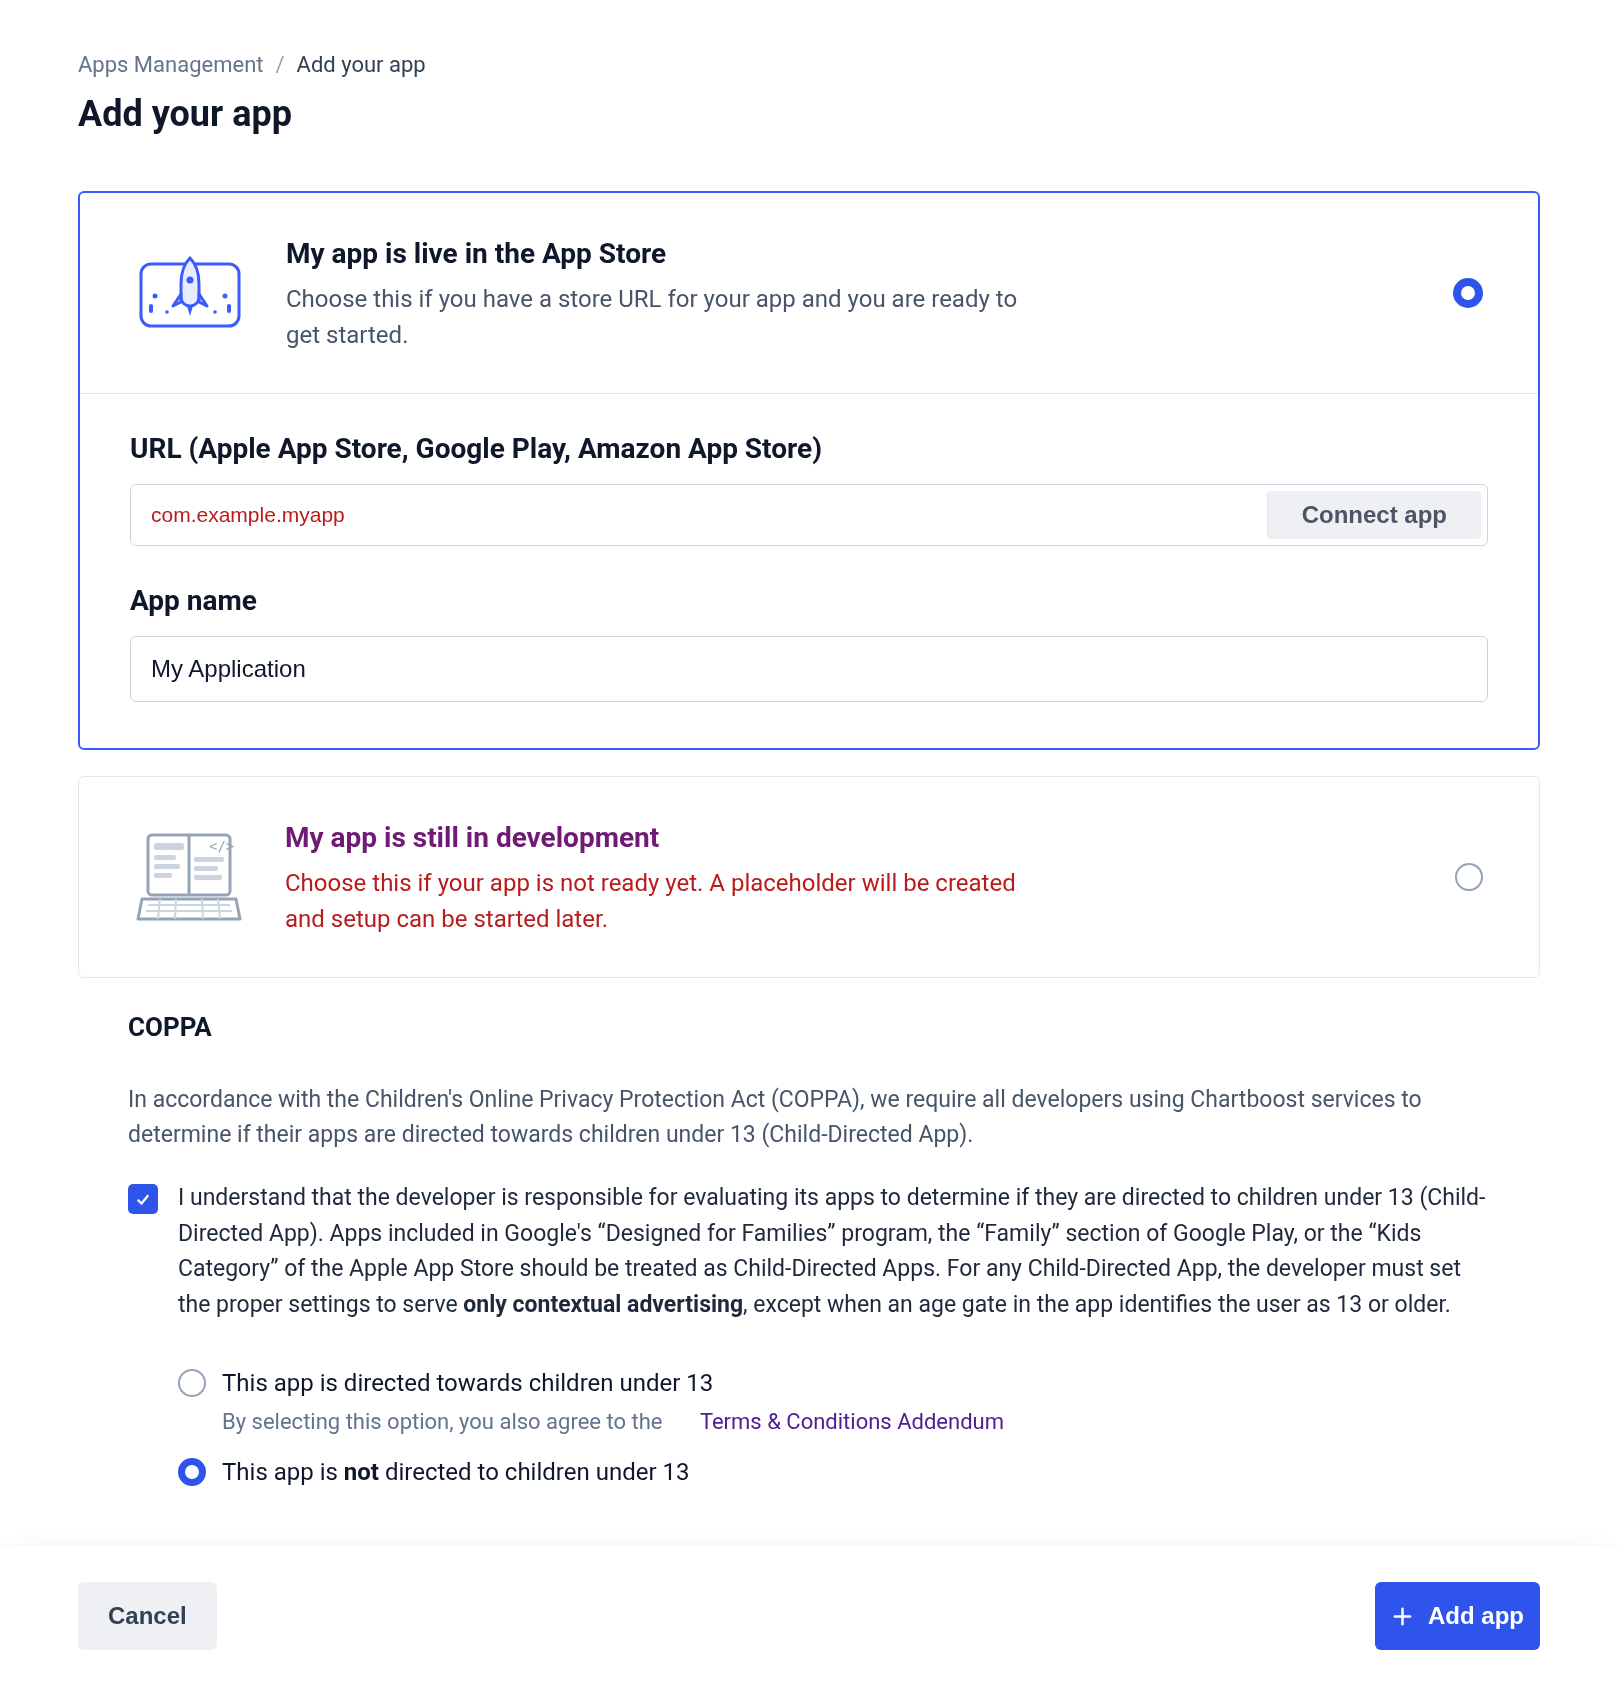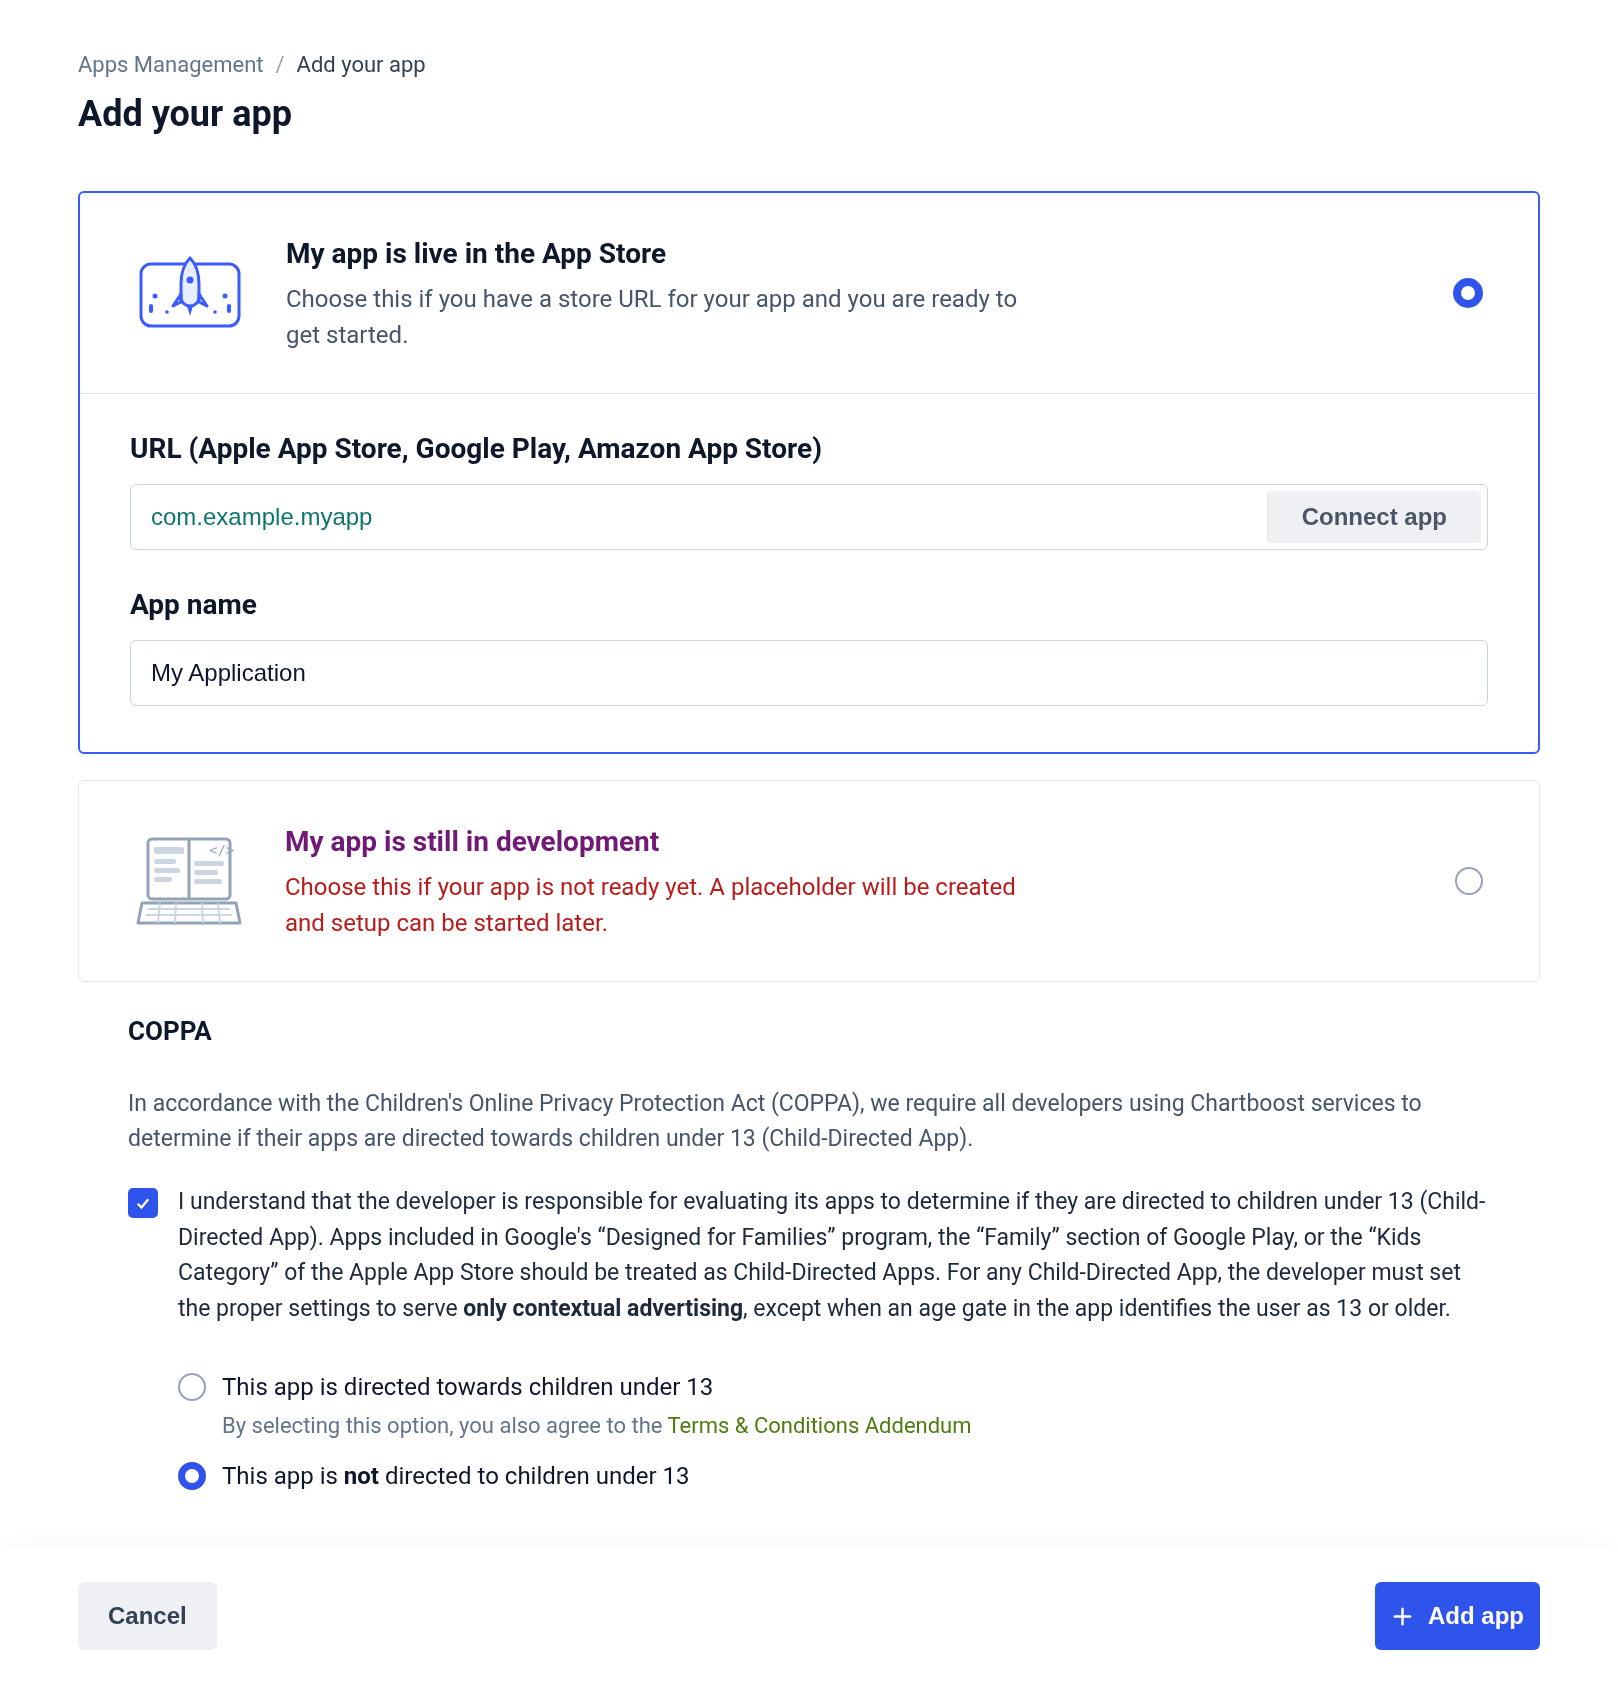--- a/index.html
+++ b/index.html
@@ -118,23 +118,23 @@
     display: flex;
     border: 1px solid #cbd5e1;
     border-radius: 6px;
     overflow: hidden;
     margin-bottom: 34px;
   }
   .url-row input {
     flex: 1;
     border: none;
     padding: 18px 20px;
-    font-size: 24px;
+    font-size: 21px;
     outline: none;
-    color: #0f766e;
+    color: #b91c1c;
   }
   .connect-btn {
     background: #eef0f4;
     border: none;
     border-left: 1px solid #e2e8f0;
     padding: 0 34px;
     font-size: 24px;
     font-weight: 600;
     color: #4b5566;
     cursor: pointer;
@@ -168,21 +168,21 @@
   .checkbox svg { width: 18px; height: 18px; stroke: #fff; stroke-width: 3; fill: none; }
   .ack-text { font-size: 23px; color: #1e293b; flex: 1; max-width: 1320px; line-height: 1.55; }
   .ack-text strong { font-weight: 700; }
 
   .radio-group { margin-top: 42px; margin-left: 50px; }
   .radio-row { display: flex; align-items: flex-start; gap: 16px; margin-bottom: 16px; }
   .radio-row .radio-outer { flex: 0 0 28px; margin-top: 4px; }
   .radio-label-stack { display: flex; flex-direction: column; }
   .radio-label { font-size: 24px; color: #0f172a; }
   .radio-sub { font-size: 22px; color: #64748b; margin-top: 4px; }
-  .radio-sub a { color: #4d7c0f; text-decoration: none; cursor: pointer; }
+  .radio-sub a { color: #4c1d95; text-decoration: none; cursor: pointer; margin-left: 32px; }
   .radio-label strong { font-weight: 700; }
 
   
   .footer {
     position: absolute;
     bottom: 0;
     left: 0;
     right: 0;
     padding: 36px 78px;
     display: flex;

